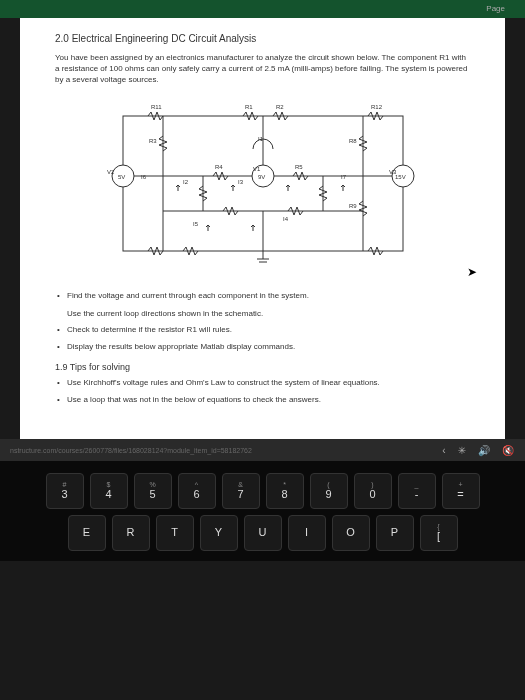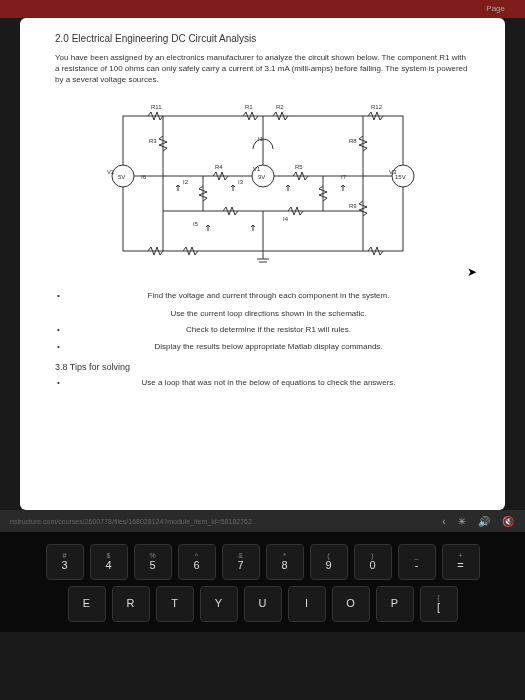--- a/index.html
+++ b/index.html
@@ -5,34 +5,33 @@
     * { margin: 0; padding: 0; box-sizing: border-box; }
     body {
       width: 525px;
       height: 700px;
       background: #1a1a1a;
       font-family: Arial, sans-serif;
       position: relative;
       overflow: hidden;
     }
     .page-header {
-      background: #7f1d1d;
+      background: #14532d;
       height: 18px;
       color: #aaa;
       font-size: 8px;
       text-align: right;
       padding: 4px 20px;
     }
     .document {
       background: #fff;
       margin: 0 20px;
       padding: 15px 35px 30px;
-      height: 492px;
+      height: 421px;
       overflow: hidden;
-      border-radius: 6px;
     }
     .section-title {
       font-size: 10px;
       color: #333;
       margin-bottom: 8px;
     }
     .intro-text {
       font-size: 8px;
       color: #333;
       line-height: 1.4;
@@ -48,21 +47,20 @@
     .circuit-diagram svg { width: 100%; height: 100%; }
     .subsection {
       font-size: 9px;
       color: #333;
       margin-top: 10px;
       margin-bottom: 6px;
     }
     .bullet-list {
       list-style: none;
       padding-left: 12px;
-      text-align: center;
     }
     .bullet-list li {
       font-size: 8px;
       color: #333;
       margin-bottom: 6px;
       position: relative;
       line-height: 1.3;
     }
     .bullet-list li::before {
       content: "•";
@@ -123,21 +121,21 @@
   </style>
 </head>
 <body>
 
 <div class="page-header">
   <span>Page</span>
 </div>
 
 <div class="document">
   <div class="section-title">2.0 Electrical Engineering DC Circuit Analysis</div>
-  <div class="intro-text">You have been assigned by an electronics manufacturer to analyze the circuit shown below. The component R1 with a resistance of 100 ohms can only safely carry a current of 3.1 mA (milli-amps) before failing. The system is powered by a several voltage sources.</div>
+  <div class="intro-text">You have been assigned by an electronics manufacturer to analyze the circuit shown below. The component R1 with a resistance of 100 ohms can only safely carry a current of 2.5 mA (milli-amps) before failing. The system is powered by a several voltage sources.</div>
 
   <div class="circuit-diagram">
     <svg viewBox="0 0 340 165">
       <g stroke="#333" stroke-width="1" fill="none">
 
         <rect x="30" y="15" width="280" height="135"></rect>
 
         <path d="M55 15 l3 -4 l3 8 l3 -8 l3 8 l3 -4"></path>
         <path d="M150 15 l3 -4 l3 8 l3 -8 l3 8 l3 -4"></path>
         <path d="M180 15 l3 -4 l3 8 l3 -8 l3 8 l3 -4"></path>
@@ -214,22 +212,23 @@
 
   <ul class="bullet-list">
     <li>
       <span>Find the voltage and current through each component in the system.</span>
       <span class="sub-line">Use the current loop directions shown in the schematic.</span>
     </li>
     <li>Check to determine if the resistor R1 will rules.</li>
     <li>Display the results below appropriate Matlab display commands.</li>
   </ul>
 
-  <div class="subsection">3.8 Tips for solving</div>
+  <div class="subsection">1.9 Tips for solving</div>
   <ul class="bullet-list">
+    <li>Use Kirchhoff's voltage rules and Ohm's Law to construct the system of linear equations.</li>
     <li>Use a loop that was not in the below of equations to check the answers.</li>
   </ul>
 </div>
 
 <div class="cursor">➤</div>
 
 <div class="browser-bar">
   <span class="browser-url">nstructure.com/courses/2600778/files/168028124?module_item_id=58182762</span>
   <div class="browser-icons">
     <span>‹</span>

